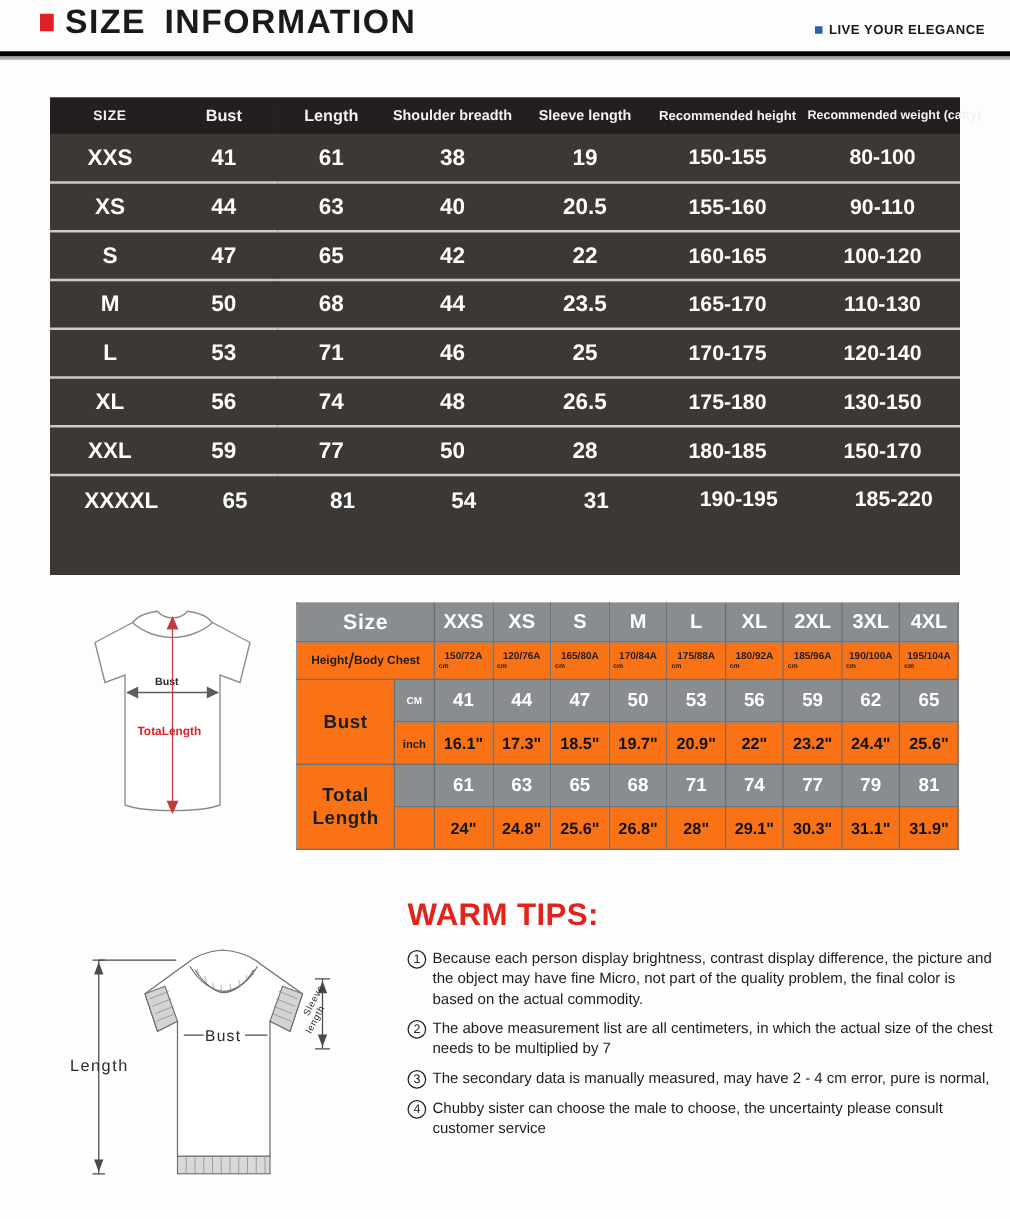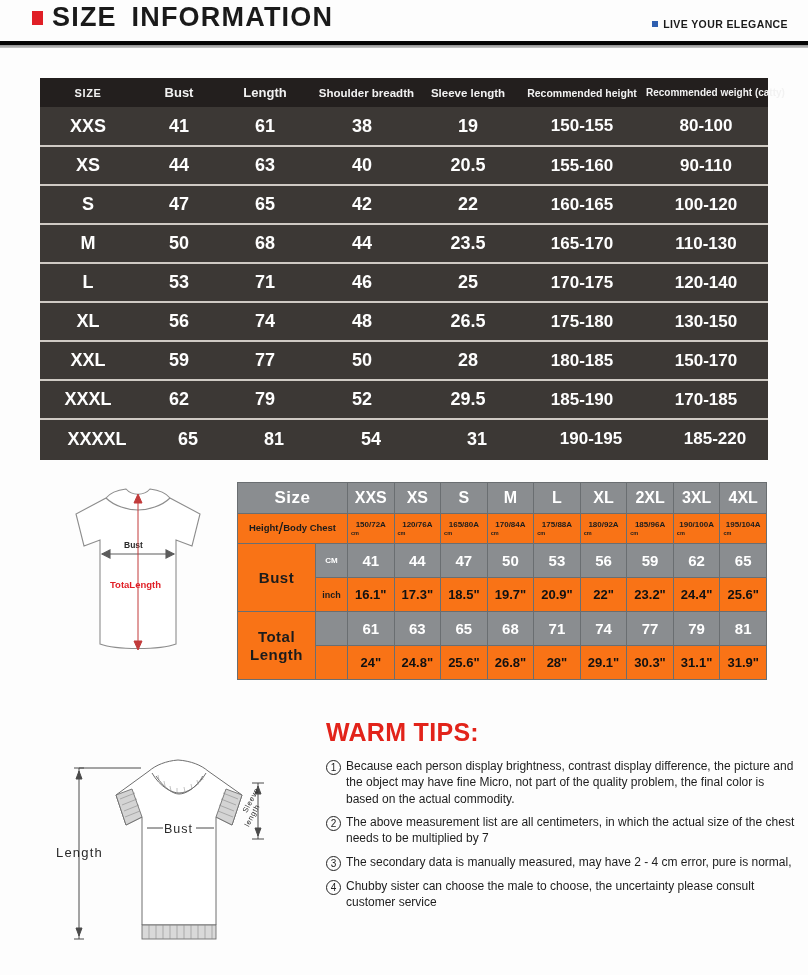--- a/index.html
+++ b/index.html
@@ -50,21 +50,21 @@
   table.dark th {
     background: #231f1e; color: #f2f2f2;
     font-size: 11.5px; font-weight: 700;
     height: 29px; vertical-align: middle;
     padding: 0 2px;
     text-align: center;
     white-space: nowrap;
   }
   table.dark th.c0 { width: 96px; font-size: 11px; letter-spacing: .6px; }
   table.dark th.c1, table.dark th.c2 { width: 86px; font-size: 13px; }
-  table.dark th.c3 { width: 108px; text-align: right; }
+  table.dark th.c3 { width: 108px; }
   table.dark th.c4 { width: 104px; }
   table.dark th.c5 { width: 124px; font-size: 10.5px; }
   table.dark th.c6 { font-size: 10px; }
   table.dark td {
     color: #fefefe; font-size: 18px; font-weight: 700;
     height: 39px; text-align: center; vertical-align: middle;
     border-bottom: 2px solid #cfcac4;
     padding: 0 2px;
   }
   table.dark tr:last-child td { border-bottom: none; padding-left: 20px; }
@@ -215,29 +215,20 @@
           <td class="range">130-150</td>
         </tr>
         <tr>
           <td class="size-cell">XXL</td>
           <td>59</td>
           <td>77</td>
           <td>50</td>
           <td>28</td>
           <td class="range">180-185</td>
           <td class="range">150-170</td>
-        </tr>
-        <tr>
-          <td class="size-cell">XXXL</td>
-          <td>62</td>
-          <td>79</td>
-          <td>52</td>
-          <td>29.5</td>
-          <td class="range">185-190</td>
-          <td class="range">170-185</td>
         </tr>
         <tr>
           <td class="size-cell">XXXXL</td>
           <td>65</td>
           <td>81</td>
           <td>54</td>
           <td>31</td>
           <td class="range">190-195</td>
           <td class="range">185-220</td>
         </tr>

